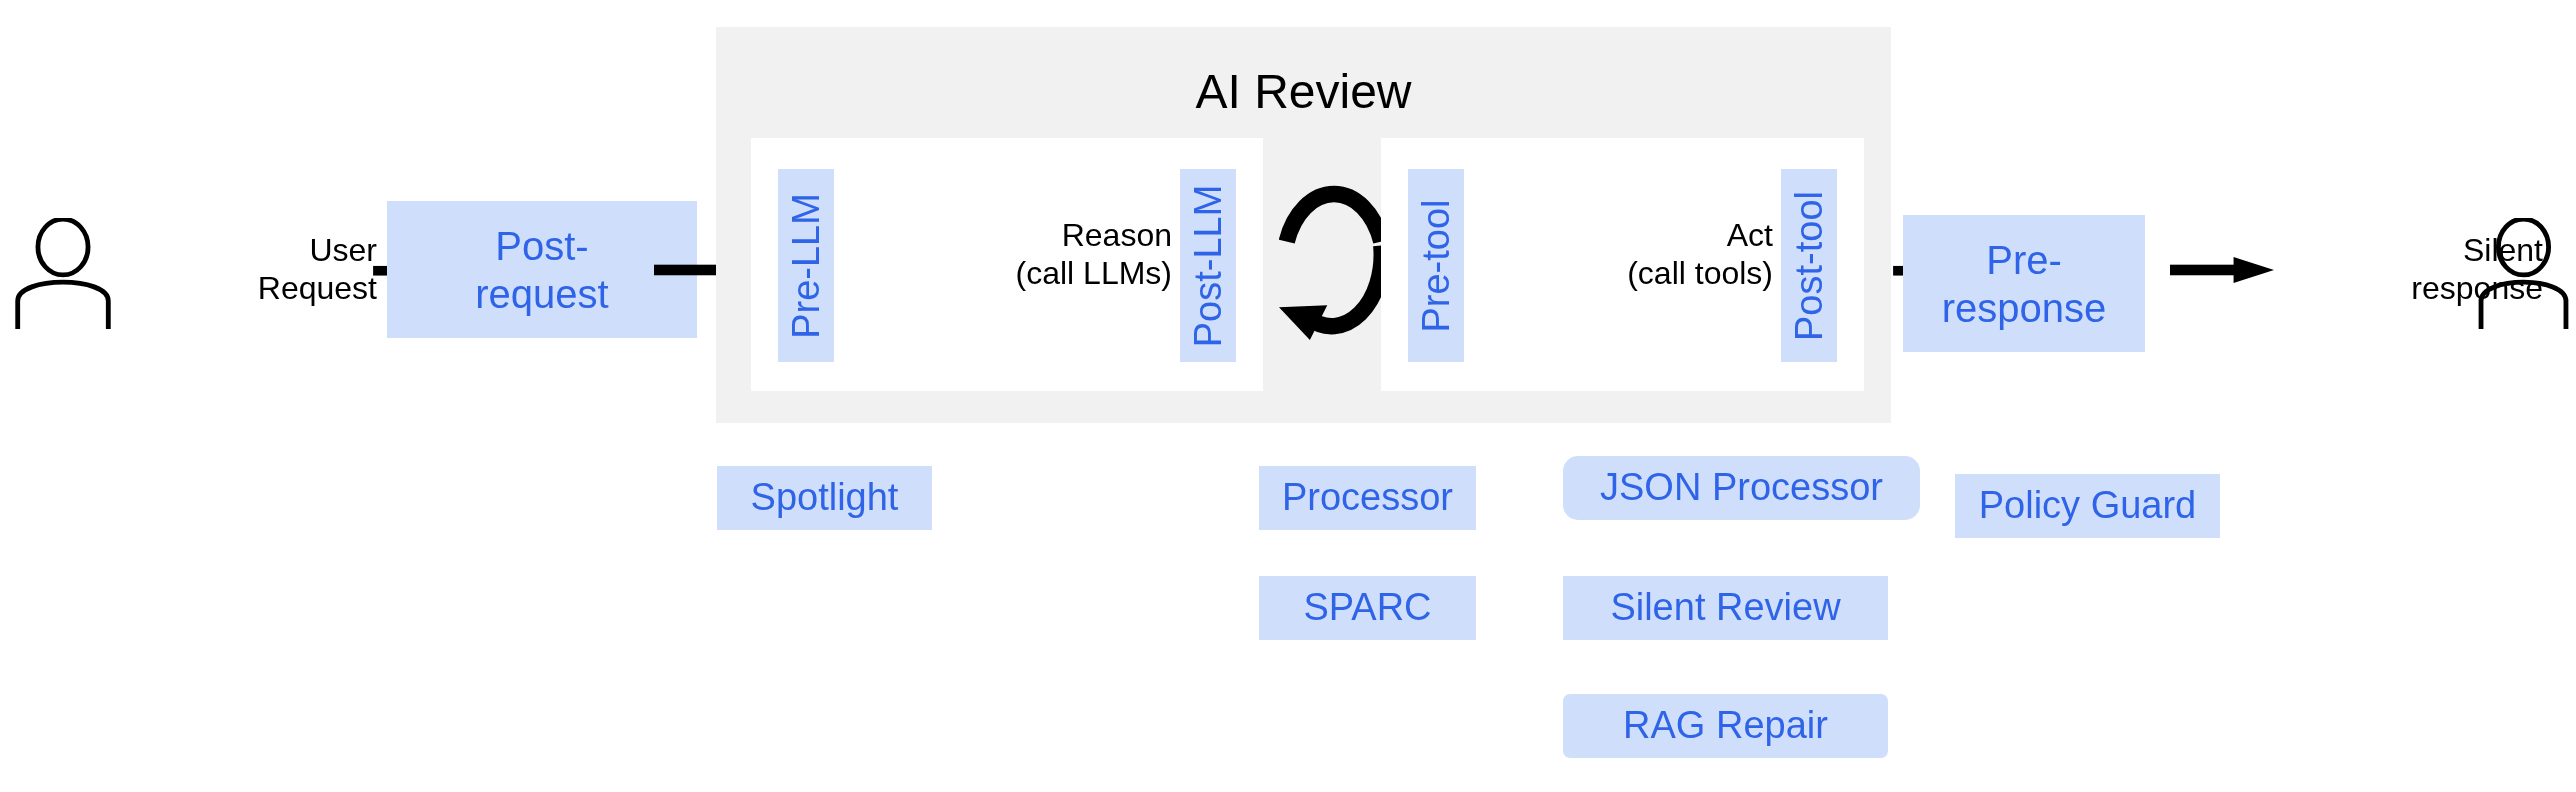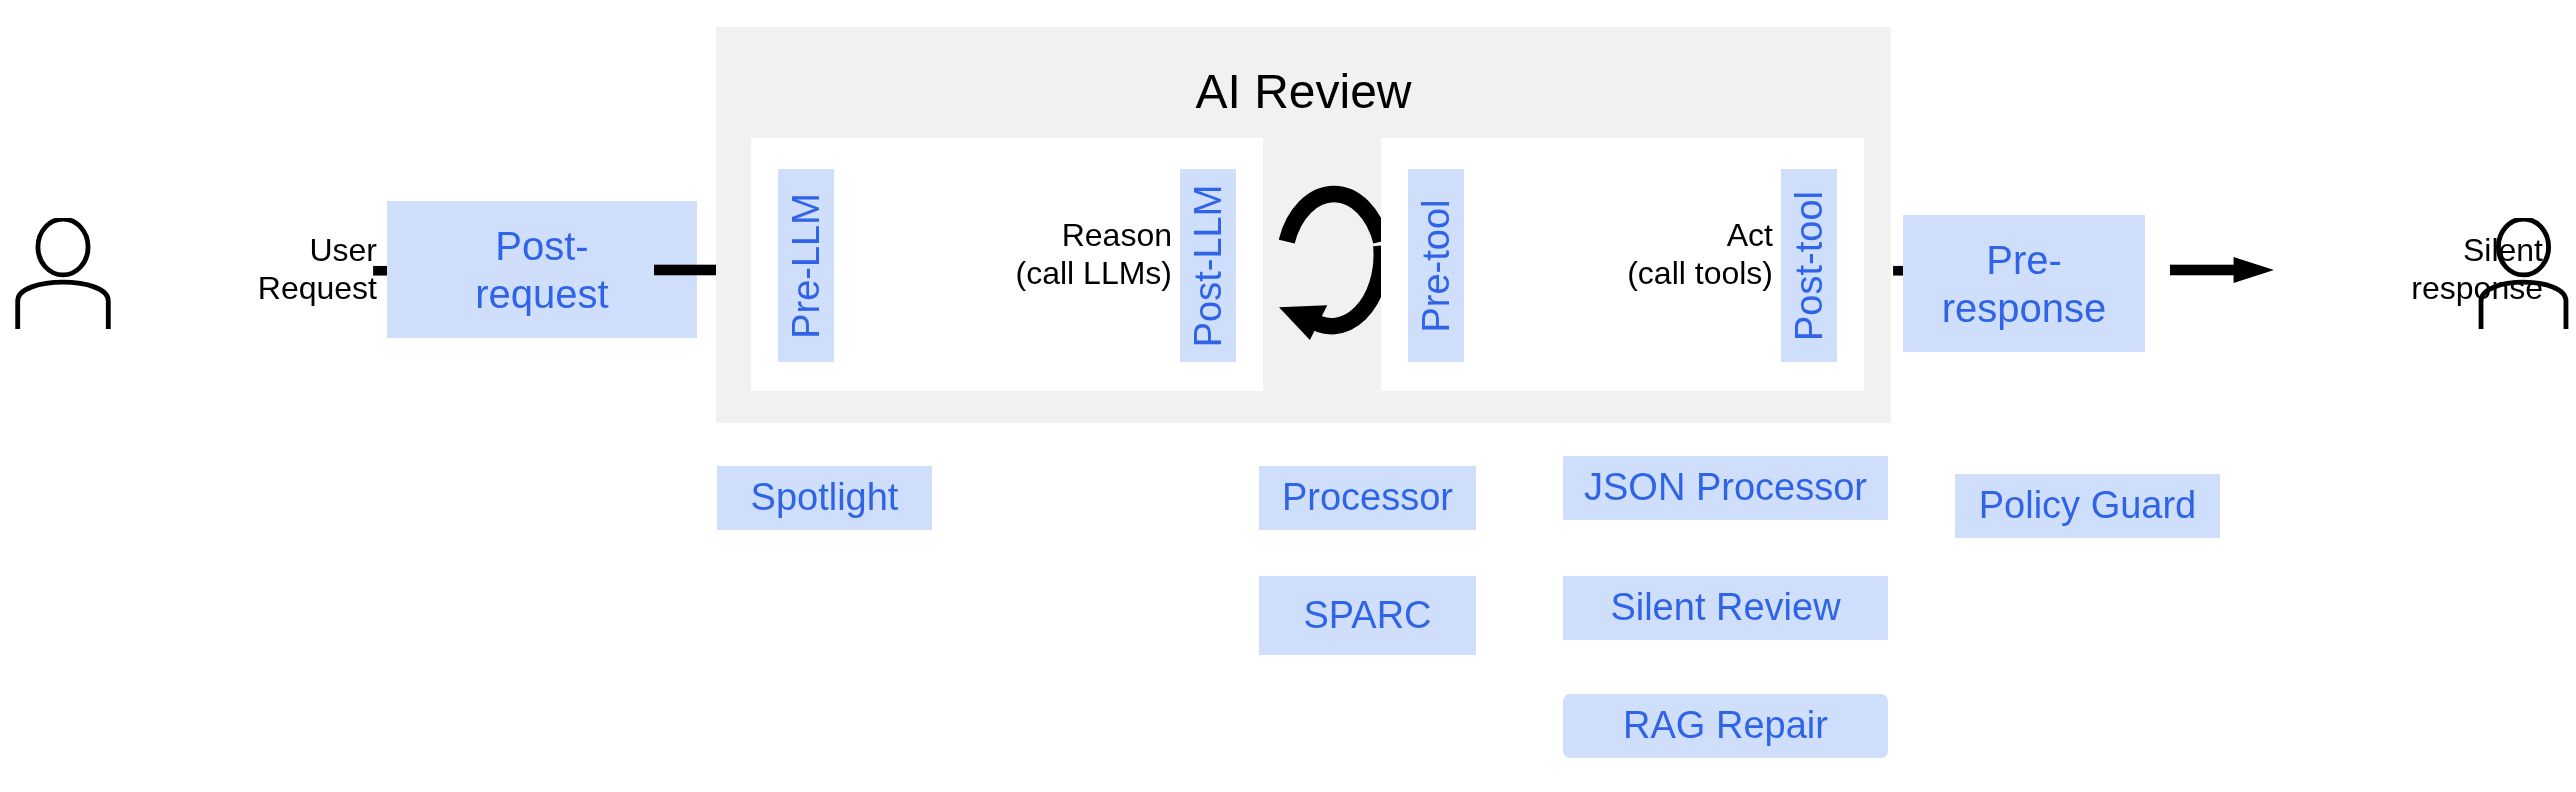--- a/index.html
+++ b/index.html
@@ -188,24 +188,24 @@
     <svg width="97" height="111" viewBox="0 0 100 115" xmlns="http://www.w3.org/2000/svg">
       <ellipse cx="50" cy="30" rx="26" ry="29" fill="none" stroke="#000" stroke-width="5"></ellipse>
       <path d="M6 115 L6 86 C6 60 94 60 94 86 L94 115" fill="none" stroke="#000" stroke-width="5"></path>
     </svg>
   </div>
 
   <div class="blue-box small" style="left:717px; top:466px; width:215px; height:64px;">Spotlight</div>
 
   <div class="blue-box small" style="left:1259px; top:466px; width:217px; height:64px;">Processor</div>
 
-  <div class="blue-box small" style="left:1563px; top:456px; width:325px; height:64px;">JSON Processor</div>
+  <div class="blue-box small" style="left:1563px; top:456px; width:357px; height:64px;border-radius:15px;">JSON Processor</div>
 
   <div class="blue-box small" style="left:1955px; top:456px; width:265px; height:64px;margin-top:18px;">Policy Guard</div>
 
-  <div class="blue-box small" style="left:1259px; top:576px; width:217px; height:79px;">SPARC</div>
+  <div class="blue-box small" style="left:1259px; top:576px; width:217px; height:64px;">SPARC</div>
 
   <div class="blue-box small" style="left:1563px; top:576px; width:325px; height:64px;">Silent Review</div>
 
   <div class="blue-box small" style="left:1563px; top:694px; width:325px; height:64px;border-radius:7px;">RAG Repair</div>
 
 </div>
 
 
 </body></html>

